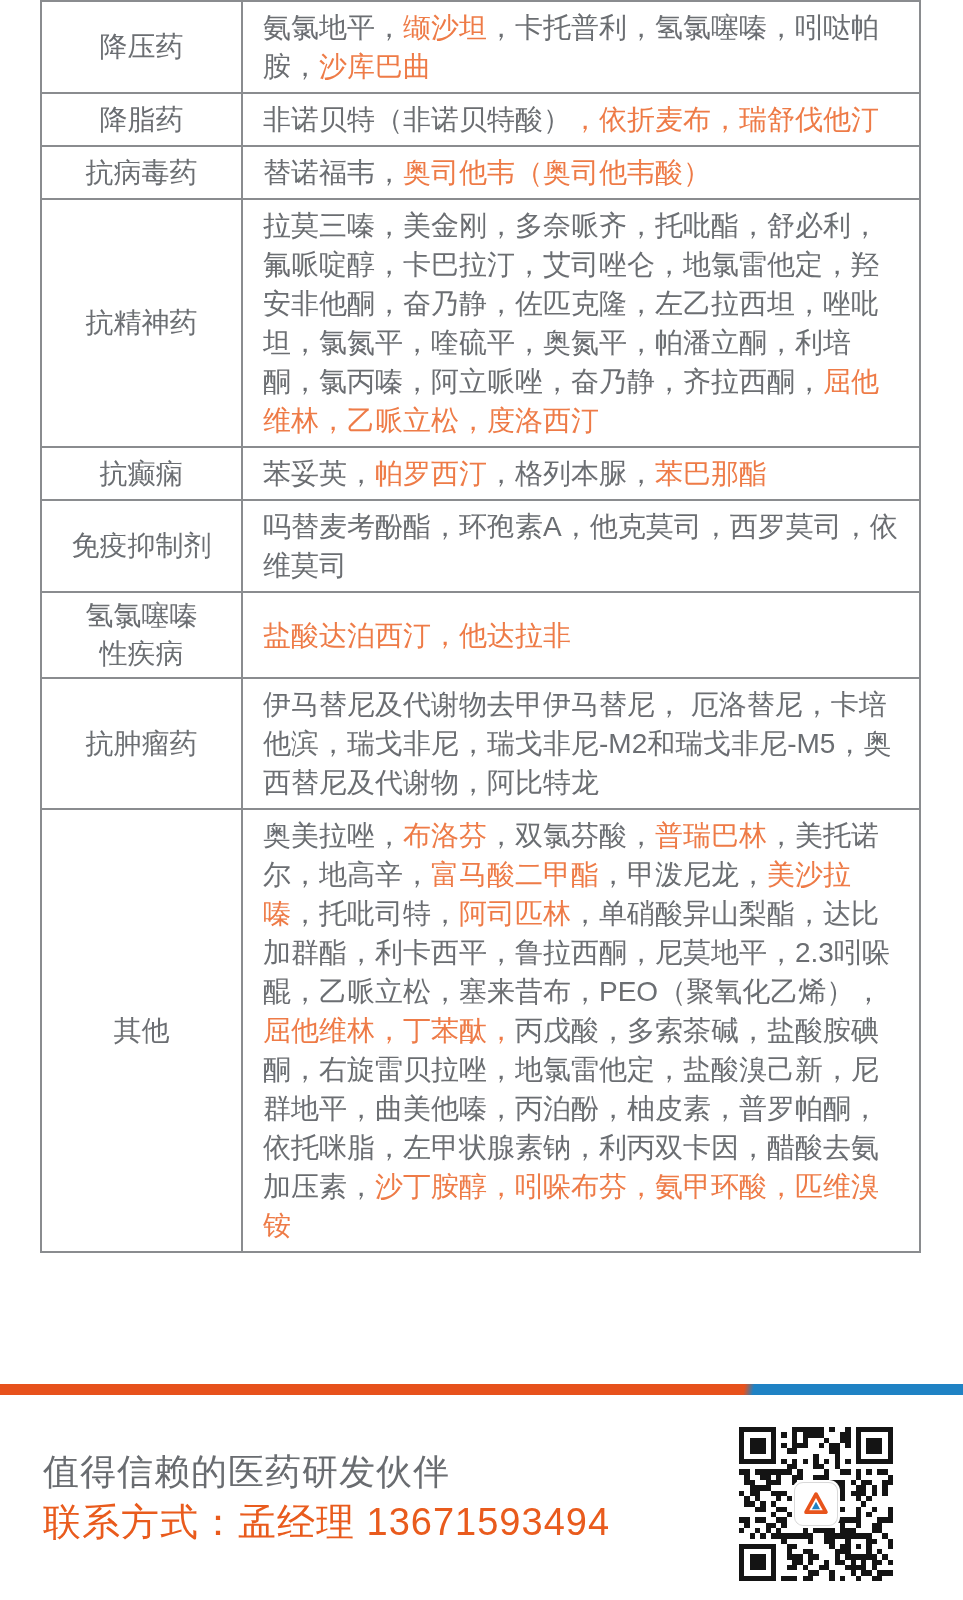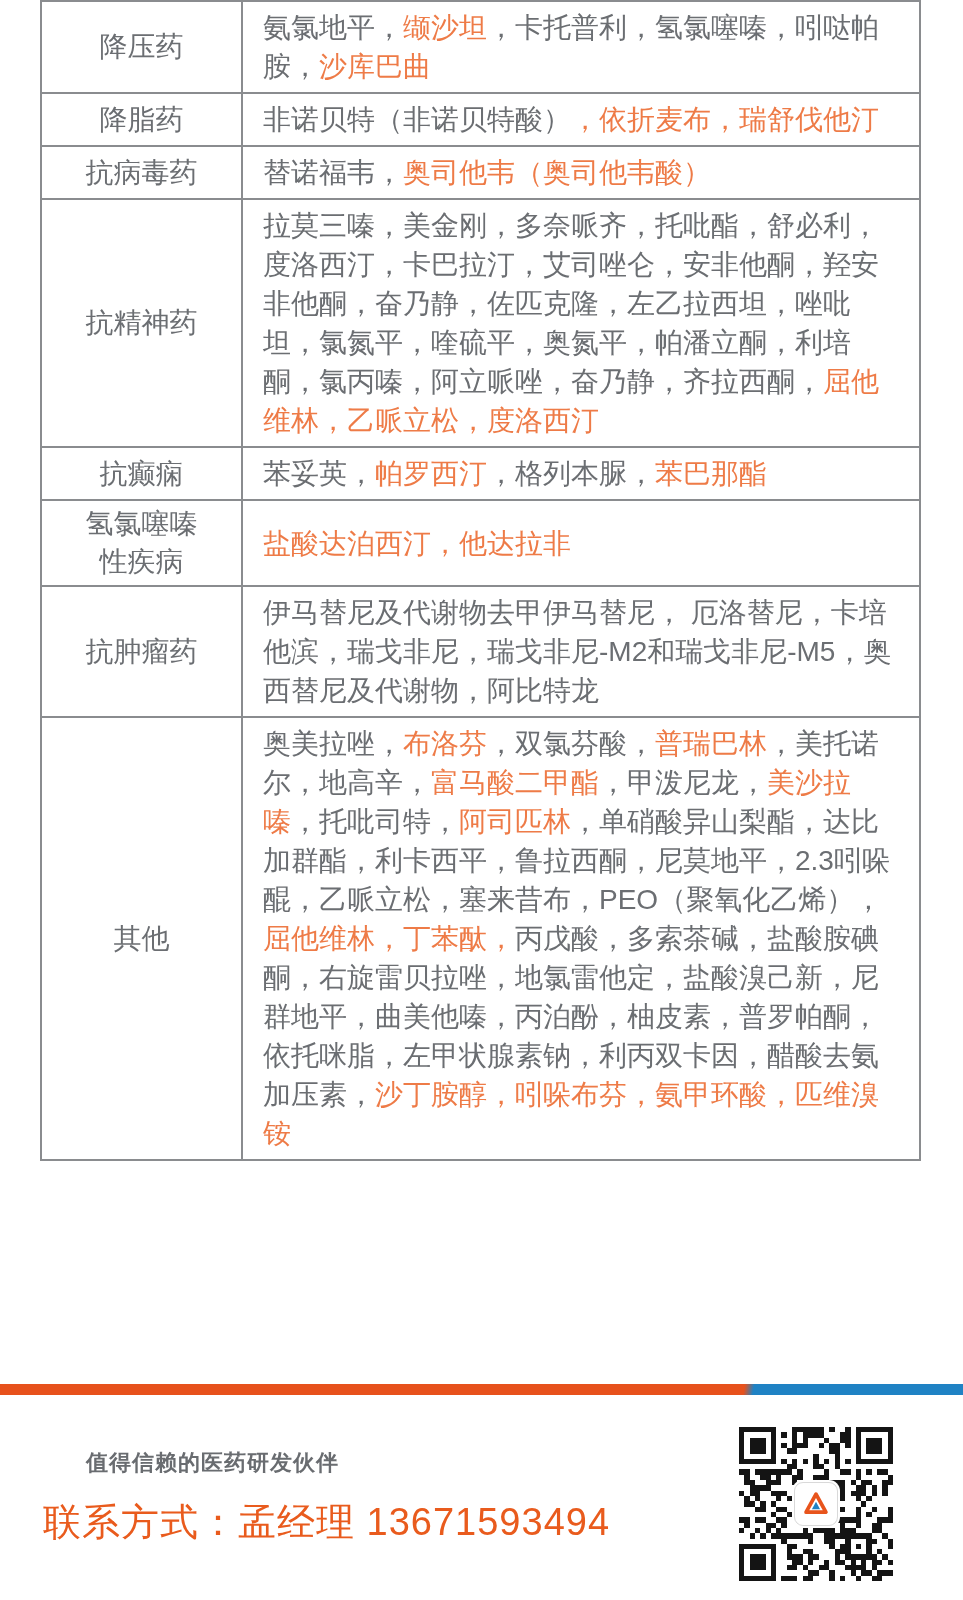--- a/index.html
+++ b/index.html
@@ -32,21 +32,21 @@
   }
   td.drugs-cell .hl{color:var(--accent);}
 
   
   .divider{
     position:absolute;left:0;top:1384px;width:963px;height:11px;
     background:linear-gradient(100deg,var(--div-orange) 0 77.2%,var(--div-blue) 78.2% 100%);
   }
   .tagline{
     position:absolute;left:43px;top:1448px;
-    font-size:22px;font-weight:700;color:var(--tagline);letter-spacing:1px;margin-left:43px;
+    font-size:36px;font-weight:400;color:var(--tagline);letter-spacing:1px;
   }
   .contact{
     position:absolute;left:43px;top:1497px;
     font-size:38px;font-weight:400;color:var(--contact);letter-spacing:1px;
   }
   .qr{
     position:absolute;left:739px;top:1427px;width:154px;height:154px;
   }
   .qr svg.code{display:block;width:154px;height:154px;}
   .qr-logo{
@@ -71,25 +71,29 @@
           <tr>
             <td class="cat">降脂药</td>
             <td class="drugs-cell"><span class="">非诺贝特（非诺贝特酸）</span><span class="hl">，依折麦布，瑞舒伐他汀</span></td>
           </tr>
           <tr>
             <td class="cat">抗病毒药</td>
             <td class="drugs-cell"><span class="">替诺福韦，</span><span class="hl">奥司他韦（奥司他韦酸）</span></td>
           </tr>
           <tr>
             <td class="cat">抗精神药</td>
-            <td class="drugs-cell"><span class="">拉莫三嗪，美金刚，多奈哌齐，托吡酯，舒必利，度洛西汀，卡巴拉汀，艾司唑仑，安非他酮，羟安非他酮，奋乃静，佐匹克隆，左乙拉西坦，唑吡坦，氯氮平，喹硫平，奥氮平，帕潘立酮，利培酮，氯丙嗪，阿立哌唑，奋乃静，齐拉西酮，</span><span class="hl">屈他维林，乙哌立松，度洛西汀</span></td>
+            <td class="drugs-cell"><span class="">拉莫三嗪，美金刚，多奈哌齐，托吡酯，舒必利，氟哌啶醇，卡巴拉汀，艾司唑仑，地氯雷他定，羟安非他酮，奋乃静，佐匹克隆，左乙拉西坦，唑吡坦，氯氮平，喹硫平，奥氮平，帕潘立酮，利培酮，氯丙嗪，阿立哌唑，奋乃静，齐拉西酮，</span><span class="hl">屈他维林，乙哌立松，度洛西汀</span></td>
           </tr>
           <tr>
             <td class="cat">抗癫痫</td>
             <td class="drugs-cell"><span class="">苯妥英，</span><span class="hl">帕罗西汀</span><span class="">，格列本脲，</span><span class="hl">苯巴那酯</span></td>
+          </tr>
+          <tr>
+            <td class="cat">免疫抑制剂</td>
+            <td class="drugs-cell"><span class="">吗替麦考酚酯，环孢素A，他克莫司，西罗莫司，依维莫司</span></td>
           </tr>
           <tr>
             <td class="cat">氢氯噻嗪
 性疾病</td>
             <td class="drugs-cell"><span class="hl">盐酸达泊西汀，他达拉非</span></td>
           </tr>
           <tr>
             <td class="cat">抗肿瘤药</td>
             <td class="drugs-cell"><span class="">伊马替尼及代谢物去甲伊马替尼， 厄洛替尼，卡培他滨，瑞戈非尼，瑞戈非尼-M2和瑞戈非尼-M5，奥西替尼及代谢物，阿比特龙</span></td>
           </tr>

